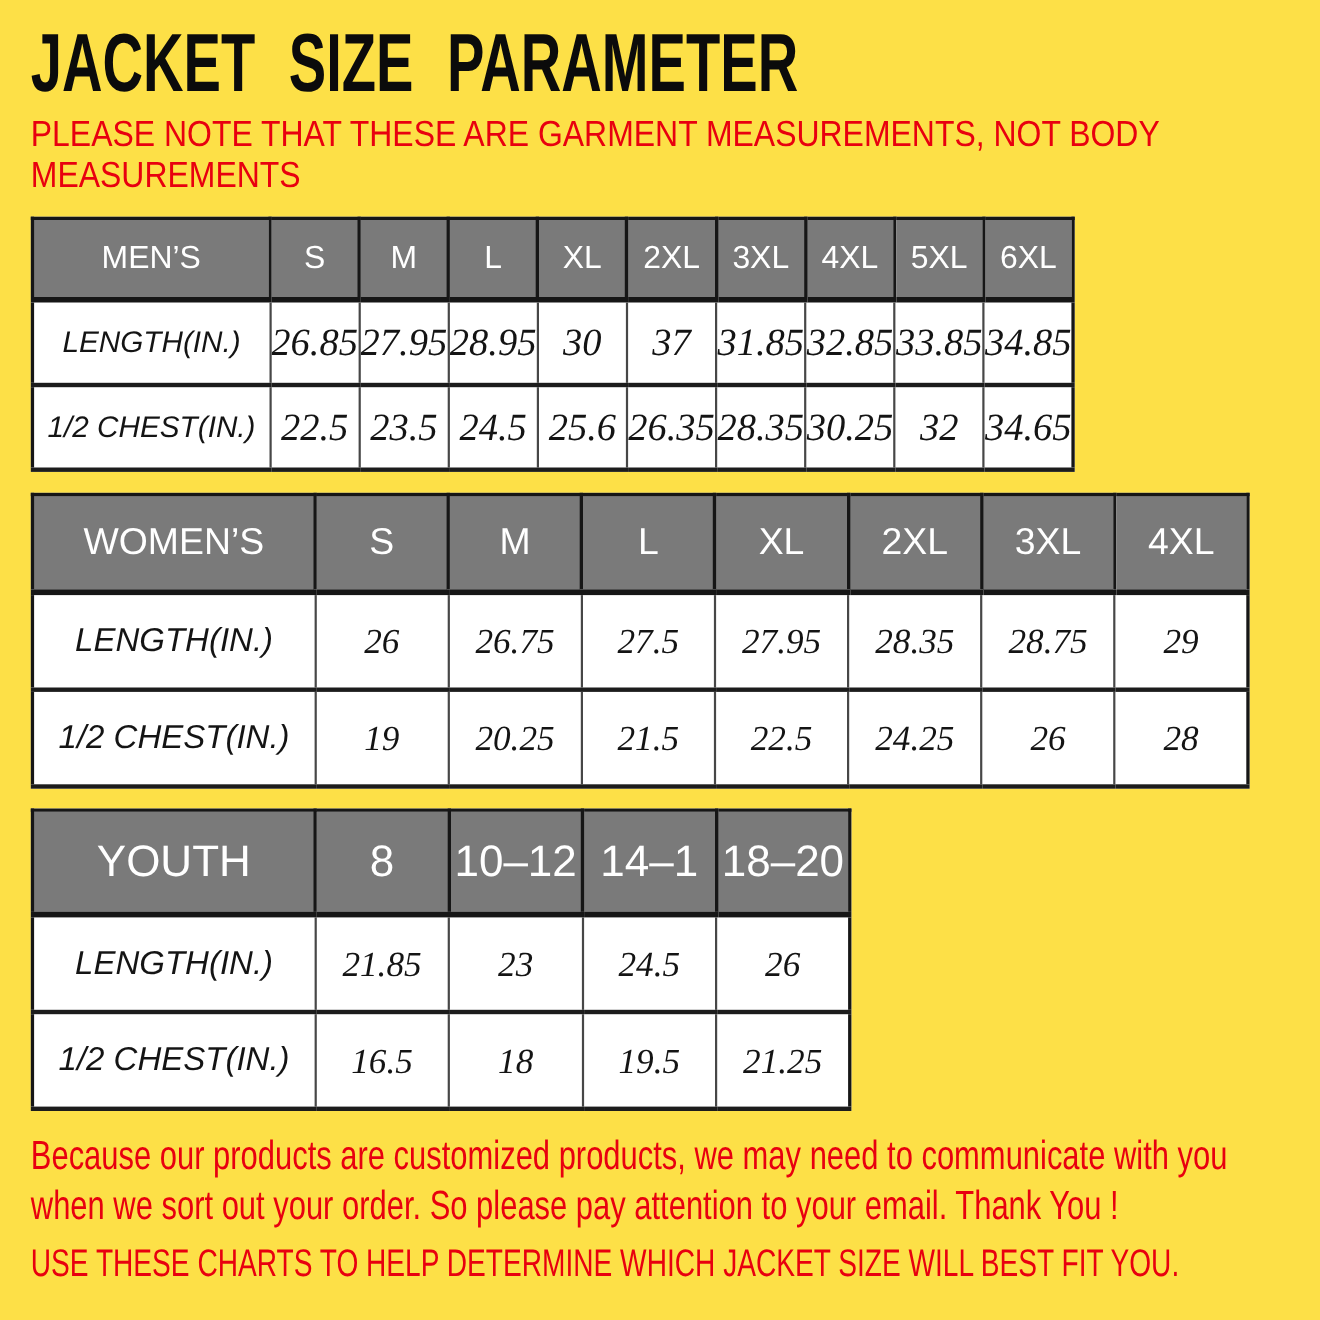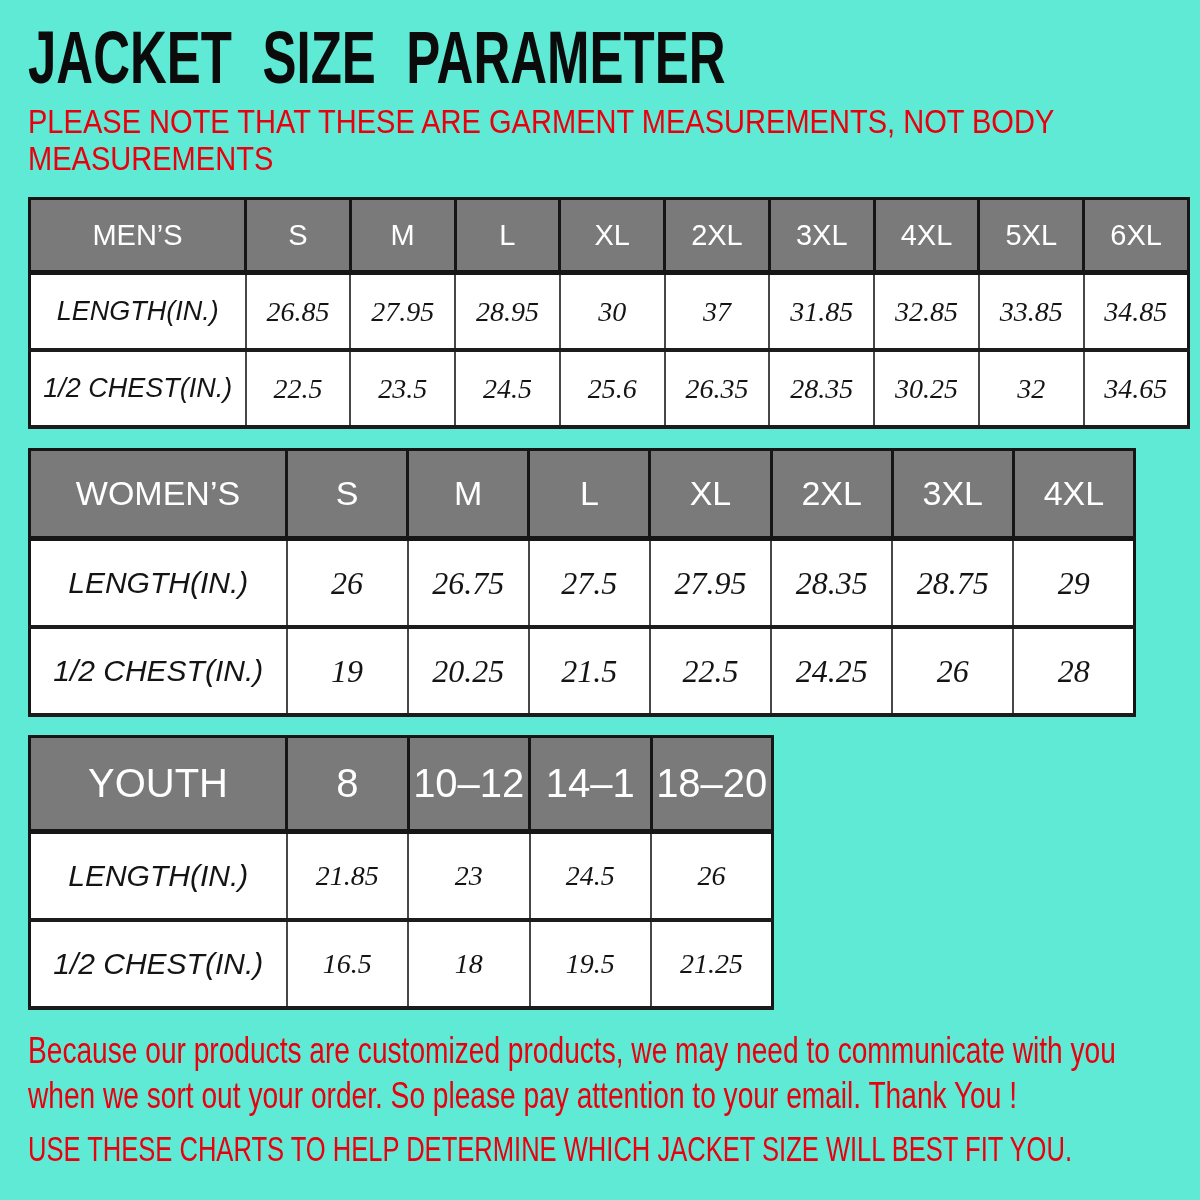--- a/index.html
+++ b/index.html
@@ -1,20 +1,20 @@
 <!DOCTYPE html>
 <html><head>
 <meta charset="utf-8">
 <style>
   html, body { margin: 0; padding: 0; background: #ffffff; }
   .page {
     position: relative;
     width: 1200px;
     height: 1200px;
-    background: #5eead4;
+    background: #fde047;
     overflow: hidden;
     font-family: "Liberation Sans", sans-serif;
   }
 
   
   .title {
     position: absolute;
     left: 28px;
     top: 14px;
     font-size: 75px;
@@ -68,40 +68,40 @@
     color: #141414;
     border-left: 2px solid #474747;
     border-right: 2px solid #474747;
     border-top: 4px solid #1c1c1c;
     border-bottom: 4px solid #1c1c1c;
     font-style: italic;
   }
   table.size-table td.value { font-family: "Liberation Serif", serif; }
   table.size-table td.row-label { font-family: "Liberation Sans", sans-serif; }
 
-  #mens-table   { left: 28px; top: 197px; width: 1162px; }
+  #mens-table   { left: 28px; top: 197px; width: 949px; }
   #mens-table col.col-label { width: 216px; }
   #mens-table th { height: 70px; font-size: 29px; }
   #mens-table td { height: 73px; }
   #mens-table td.row-label { font-size: 27px; }
-  #mens-table td.value { font-size: 28px; }
+  #mens-table td.value { font-size: 35px; }
 
   #womens-table { left: 28px; top: 448px; width: 1108px; }
   #womens-table col.col-label { width: 257px; }
   #womens-table th { height: 85px; font-size: 34px; }
   #womens-table td { height: 84px; }
   #womens-table td.row-label { font-size: 30px; }
   #womens-table td.value { font-size: 32px; }
 
   #youth-table  { left: 28px; top: 735px; width: 746px; }
   #youth-table col.col-label { width: 257px; }
   #youth-table th { height: 91px; font-size: 40px; }
   #youth-table td { height: 84px; }
   #youth-table td.row-label { font-size: 30px; }
-  #youth-table td.value { font-size: 28px; }
+  #youth-table td.value { font-size: 32px; }
 
   
   .footer-para {
     position: absolute;
     left: 28px;
     top: 1028px;
     color: #e8000f;
     font-size: 37px;
     line-height: 45px;
     transform: scaleX(0.76);

